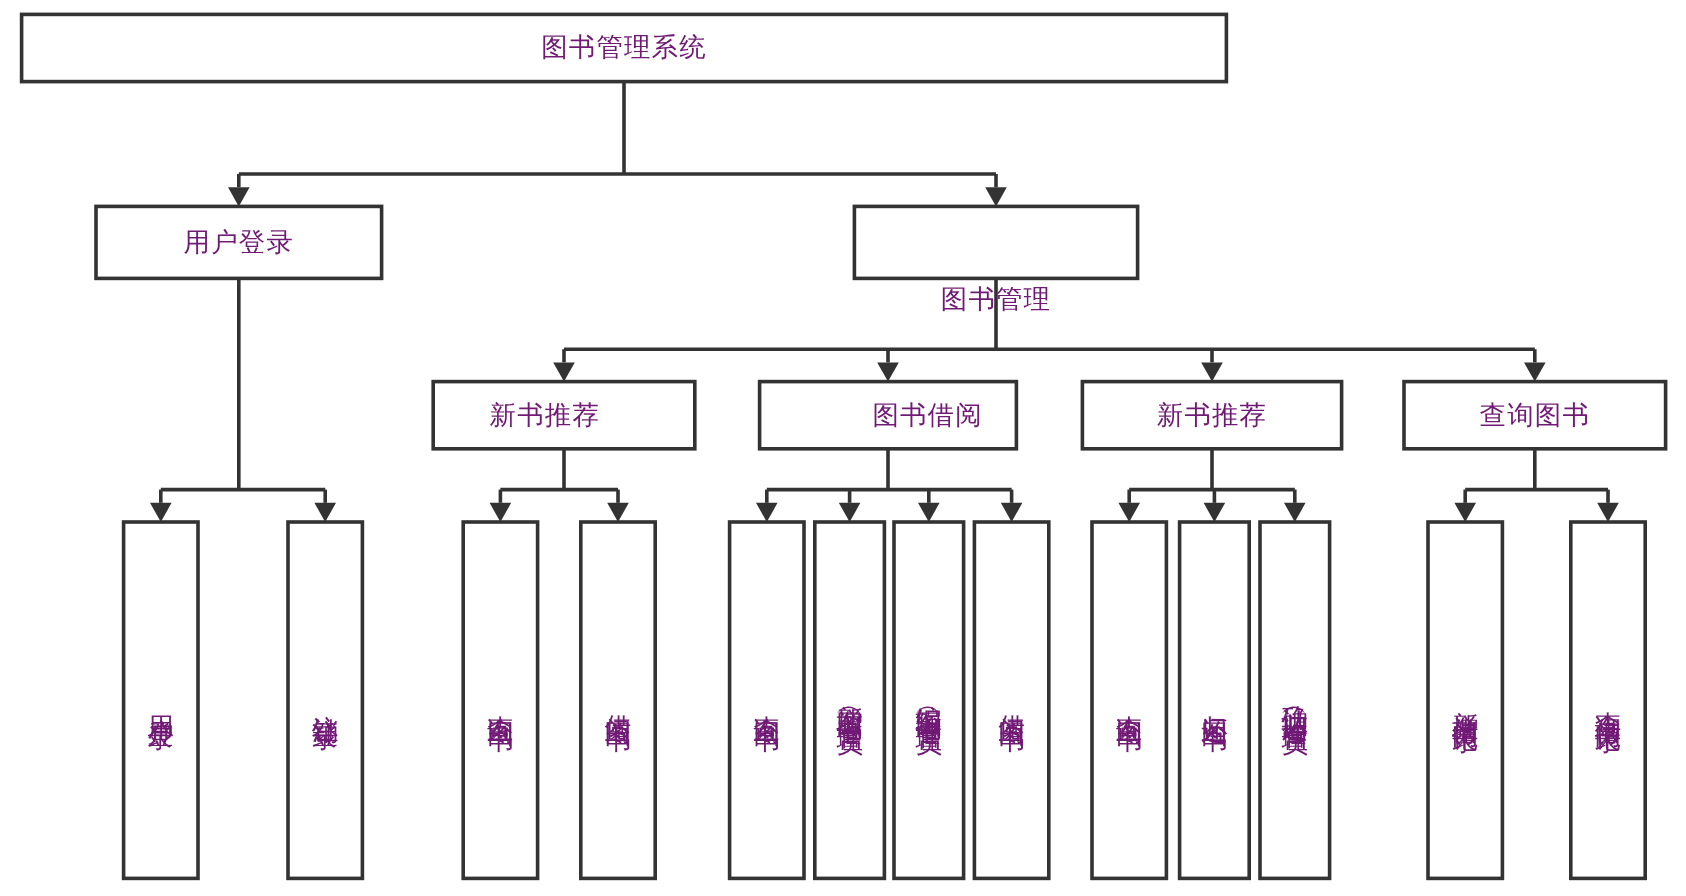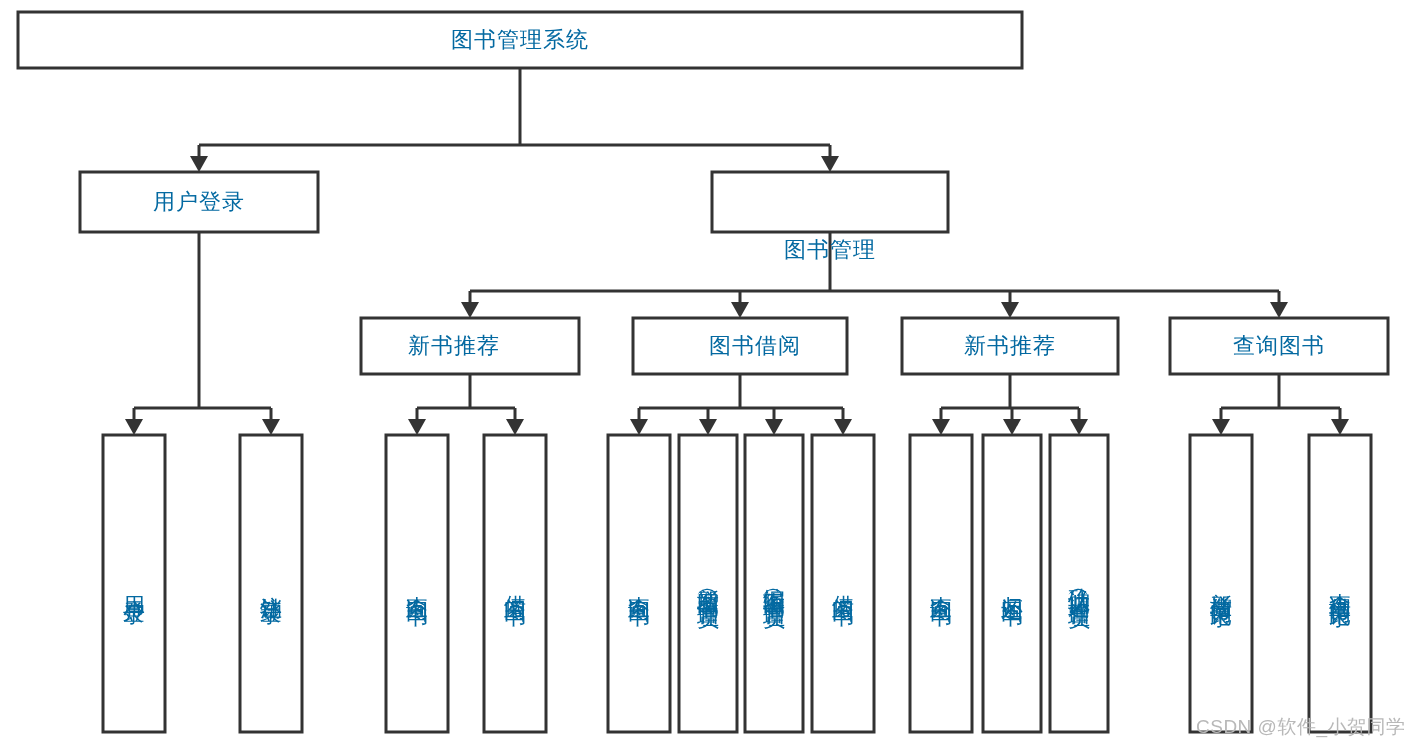--- a/index.html
+++ b/index.html
@@ -37,21 +37,21 @@
   }
   .arrow-head {
     fill: #333333;
     stroke: none;
   }
   .box-label {
     position: absolute;
     display: flex;
     align-items: center;
     justify-content: center;
-    color: #0369a1;
+    color: #701a75;
     font-size: 22px;
     letter-spacing: 1px;
     line-height: 1.15;
     pointer-events: none;
     white-space: nowrap;
   }
   .box-label.vertical {
     writing-mode: vertical-rl;
     text-orientation: upright;
     white-space: normal;
@@ -184,31 +184,30 @@
       </g>
       <g>
         <rect class="box-rect" x="1309" y="435" width="62" height="297"></rect>
       </g>
     </svg>
   <div id="labels">
       <div class="box-label" style="left: 18px; top: 12px; width: 1004px; height: 56px;">图书管理系统</div>
       <div class="box-label" style="left: 80px; top: 172px; width: 238px; height: 60px;">用户登录</div>
       <div class="box-label" style="left: 712px; top: 172px; width: 236px; height: 60px; margin-top: 48px;">图书管理</div>
       <div class="box-label" style="left: 361px; top: 318px; width: 186px; height: 56px; text-align: center;">新书推荐</div>
-      <div class="box-label" style="left: 648px; top: 318px; width: 214px; height: 56px;">图书借阅</div>
+      <div class="box-label" style="left: 666px; top: 318px; width: 214px; height: 56px;">图书借阅</div>
       <div class="box-label" style="left: 902px; top: 318px; width: 216px; height: 56px;">新书推荐</div>
       <div class="box-label" style="left: 1170px; top: 318px; width: 218px; height: 56px;">查询图书</div>
       <div class="box-label vertical" style="left: 103px; top: 435px; width: 62px; height: 297px;">用户登录</div>
       <div class="box-label vertical" style="left: 240px; top: 435px; width: 62px; height: 297px;">注销登录</div>
       <div class="box-label vertical" style="left: 386px; top: 435px; width: 62px; height: 297px;">查询图书</div>
       <div class="box-label vertical" style="left: 484px; top: 435px; width: 62px; height: 297px;">借阅图书</div>
       <div class="box-label vertical" style="left: 608px; top: 435px; width: 62px; height: 297px;">查询图书</div>
       <div class="box-label vertical" style="left: 679px; top: 435px; width: 58px; height: 297px;">新增图书（管理员）</div>
       <div class="box-label vertical" style="left: 745px; top: 435px; width: 58px; height: 297px;">编辑图书（管理员）</div>
       <div class="box-label vertical" style="left: 812px; top: 435px; width: 62px; height: 297px;">借阅图书</div>
       <div class="box-label vertical" style="left: 910px; top: 435px; width: 62px; height: 297px;">查询图书</div>
       <div class="box-label vertical" style="left: 983px; top: 435px; width: 58px; height: 297px;">归还图书</div>
       <div class="box-label vertical" style="left: 1050px; top: 435px; width: 58px; height: 297px;">确认归还（管理员）</div>
       <div class="box-label vertical" style="left: 1190px; top: 435px; width: 62px; height: 297px;">新增借阅记录</div>
       <div class="box-label vertical" style="left: 1309px; top: 435px; width: 62px; height: 297px;">查询借阅记录</div>
     </div>
-  <div class="watermark" style="left:1196px; top:714px;">CSDN @软件_小贺同学</div>
 </div>
 
 </body></html>

